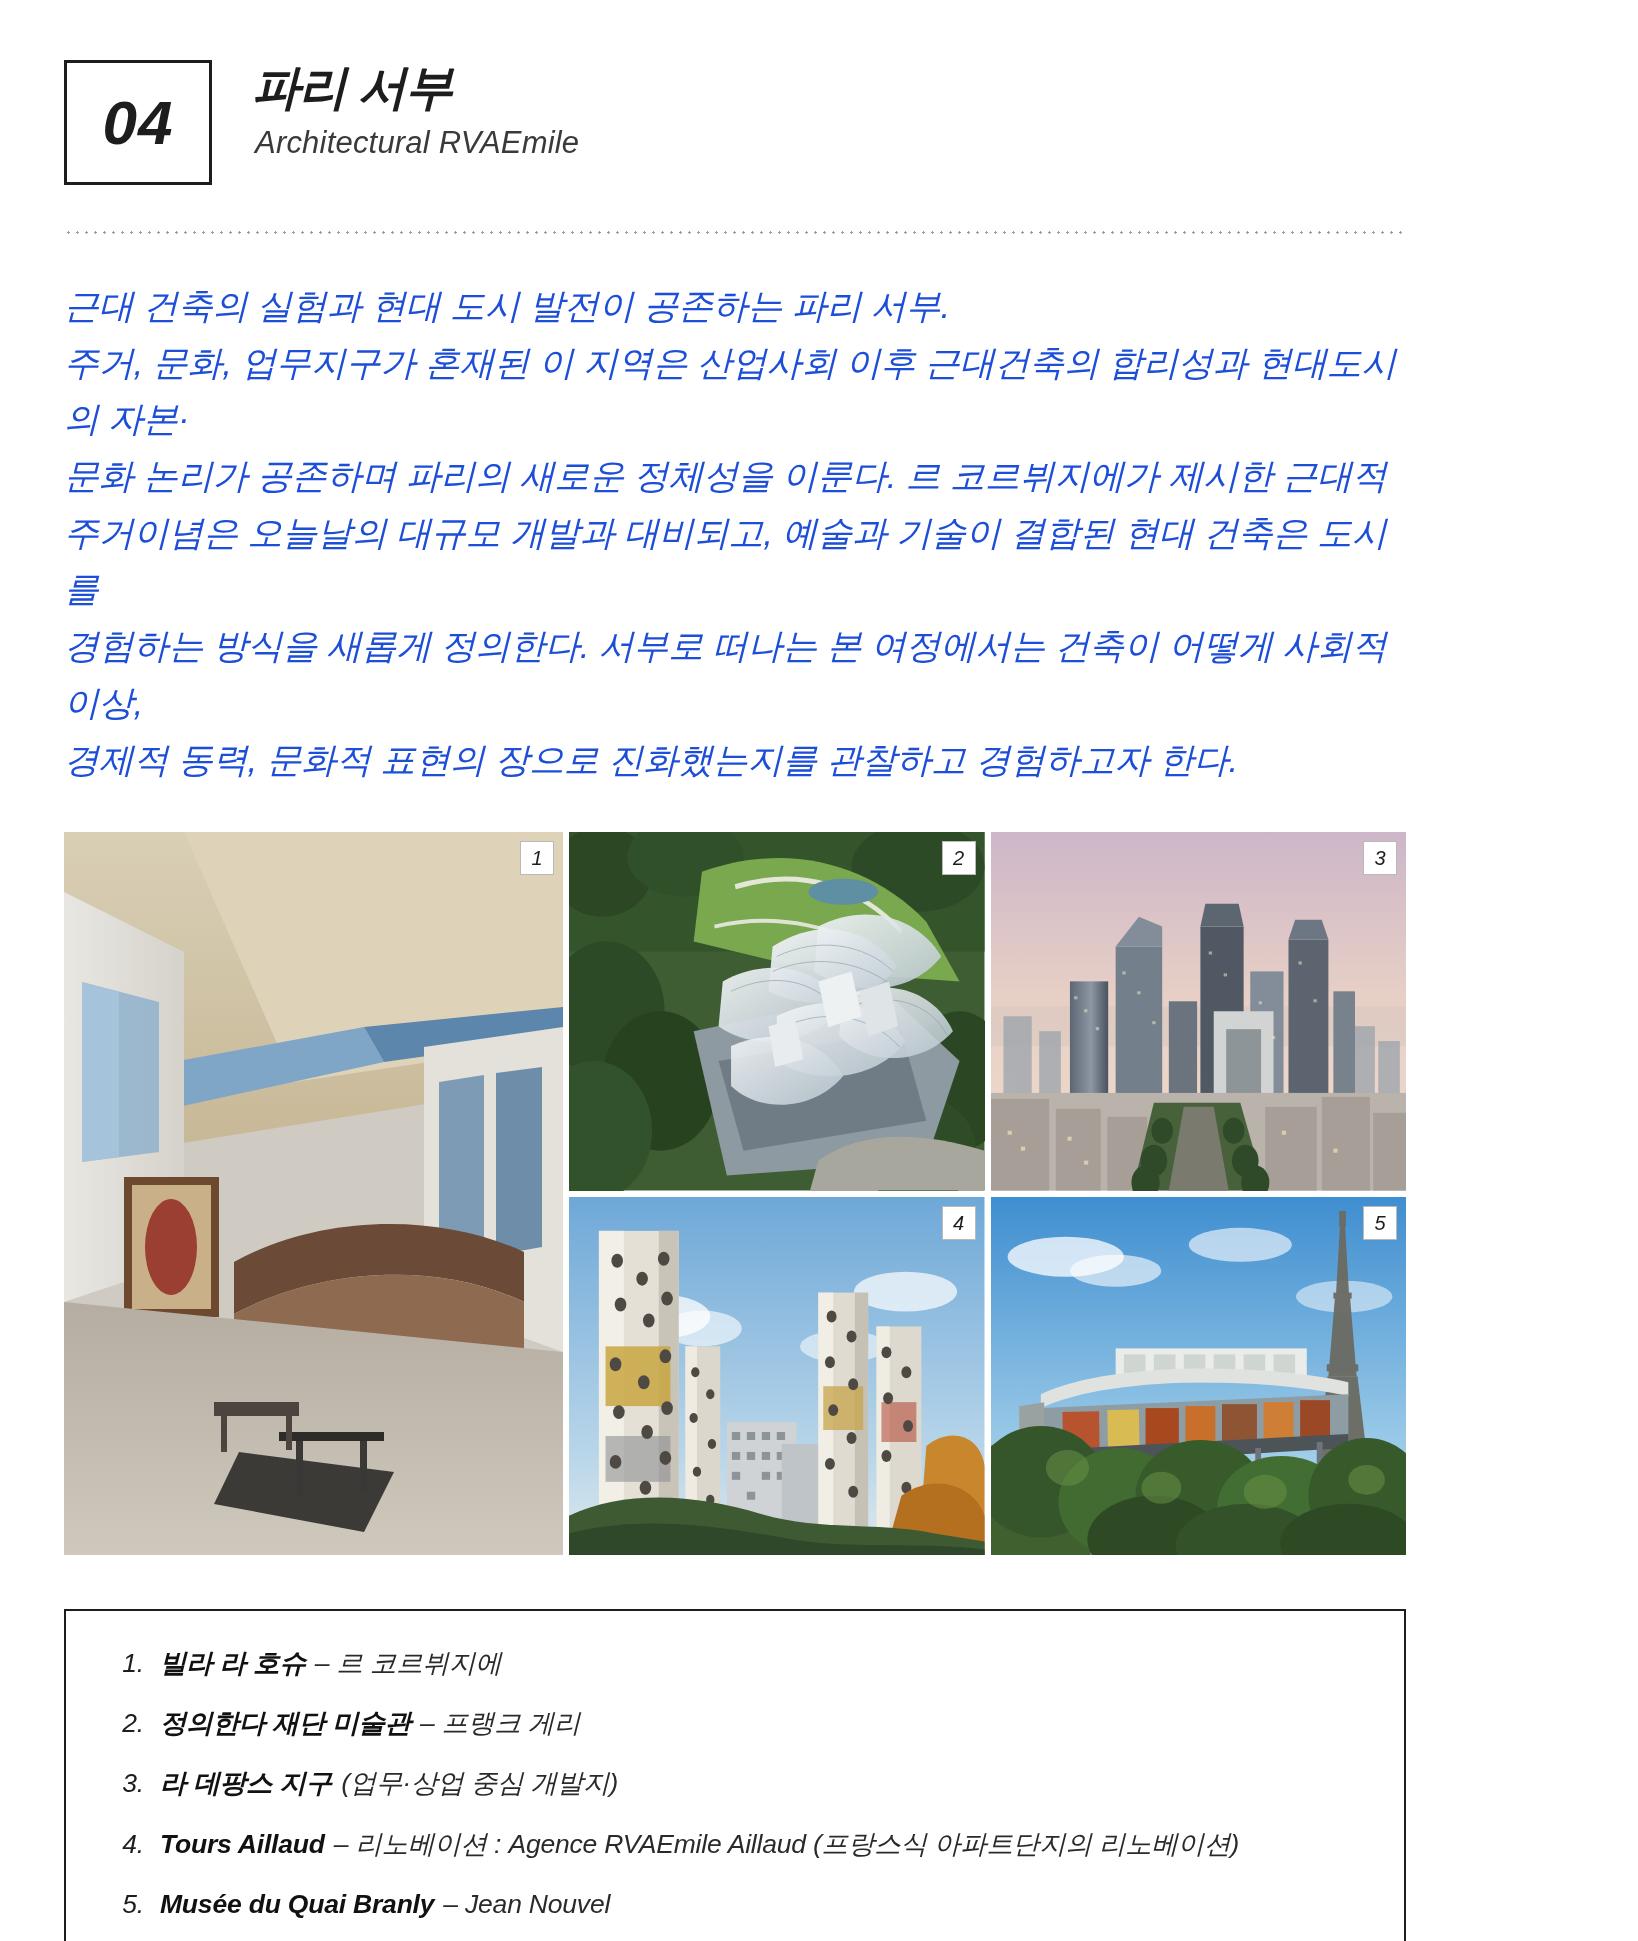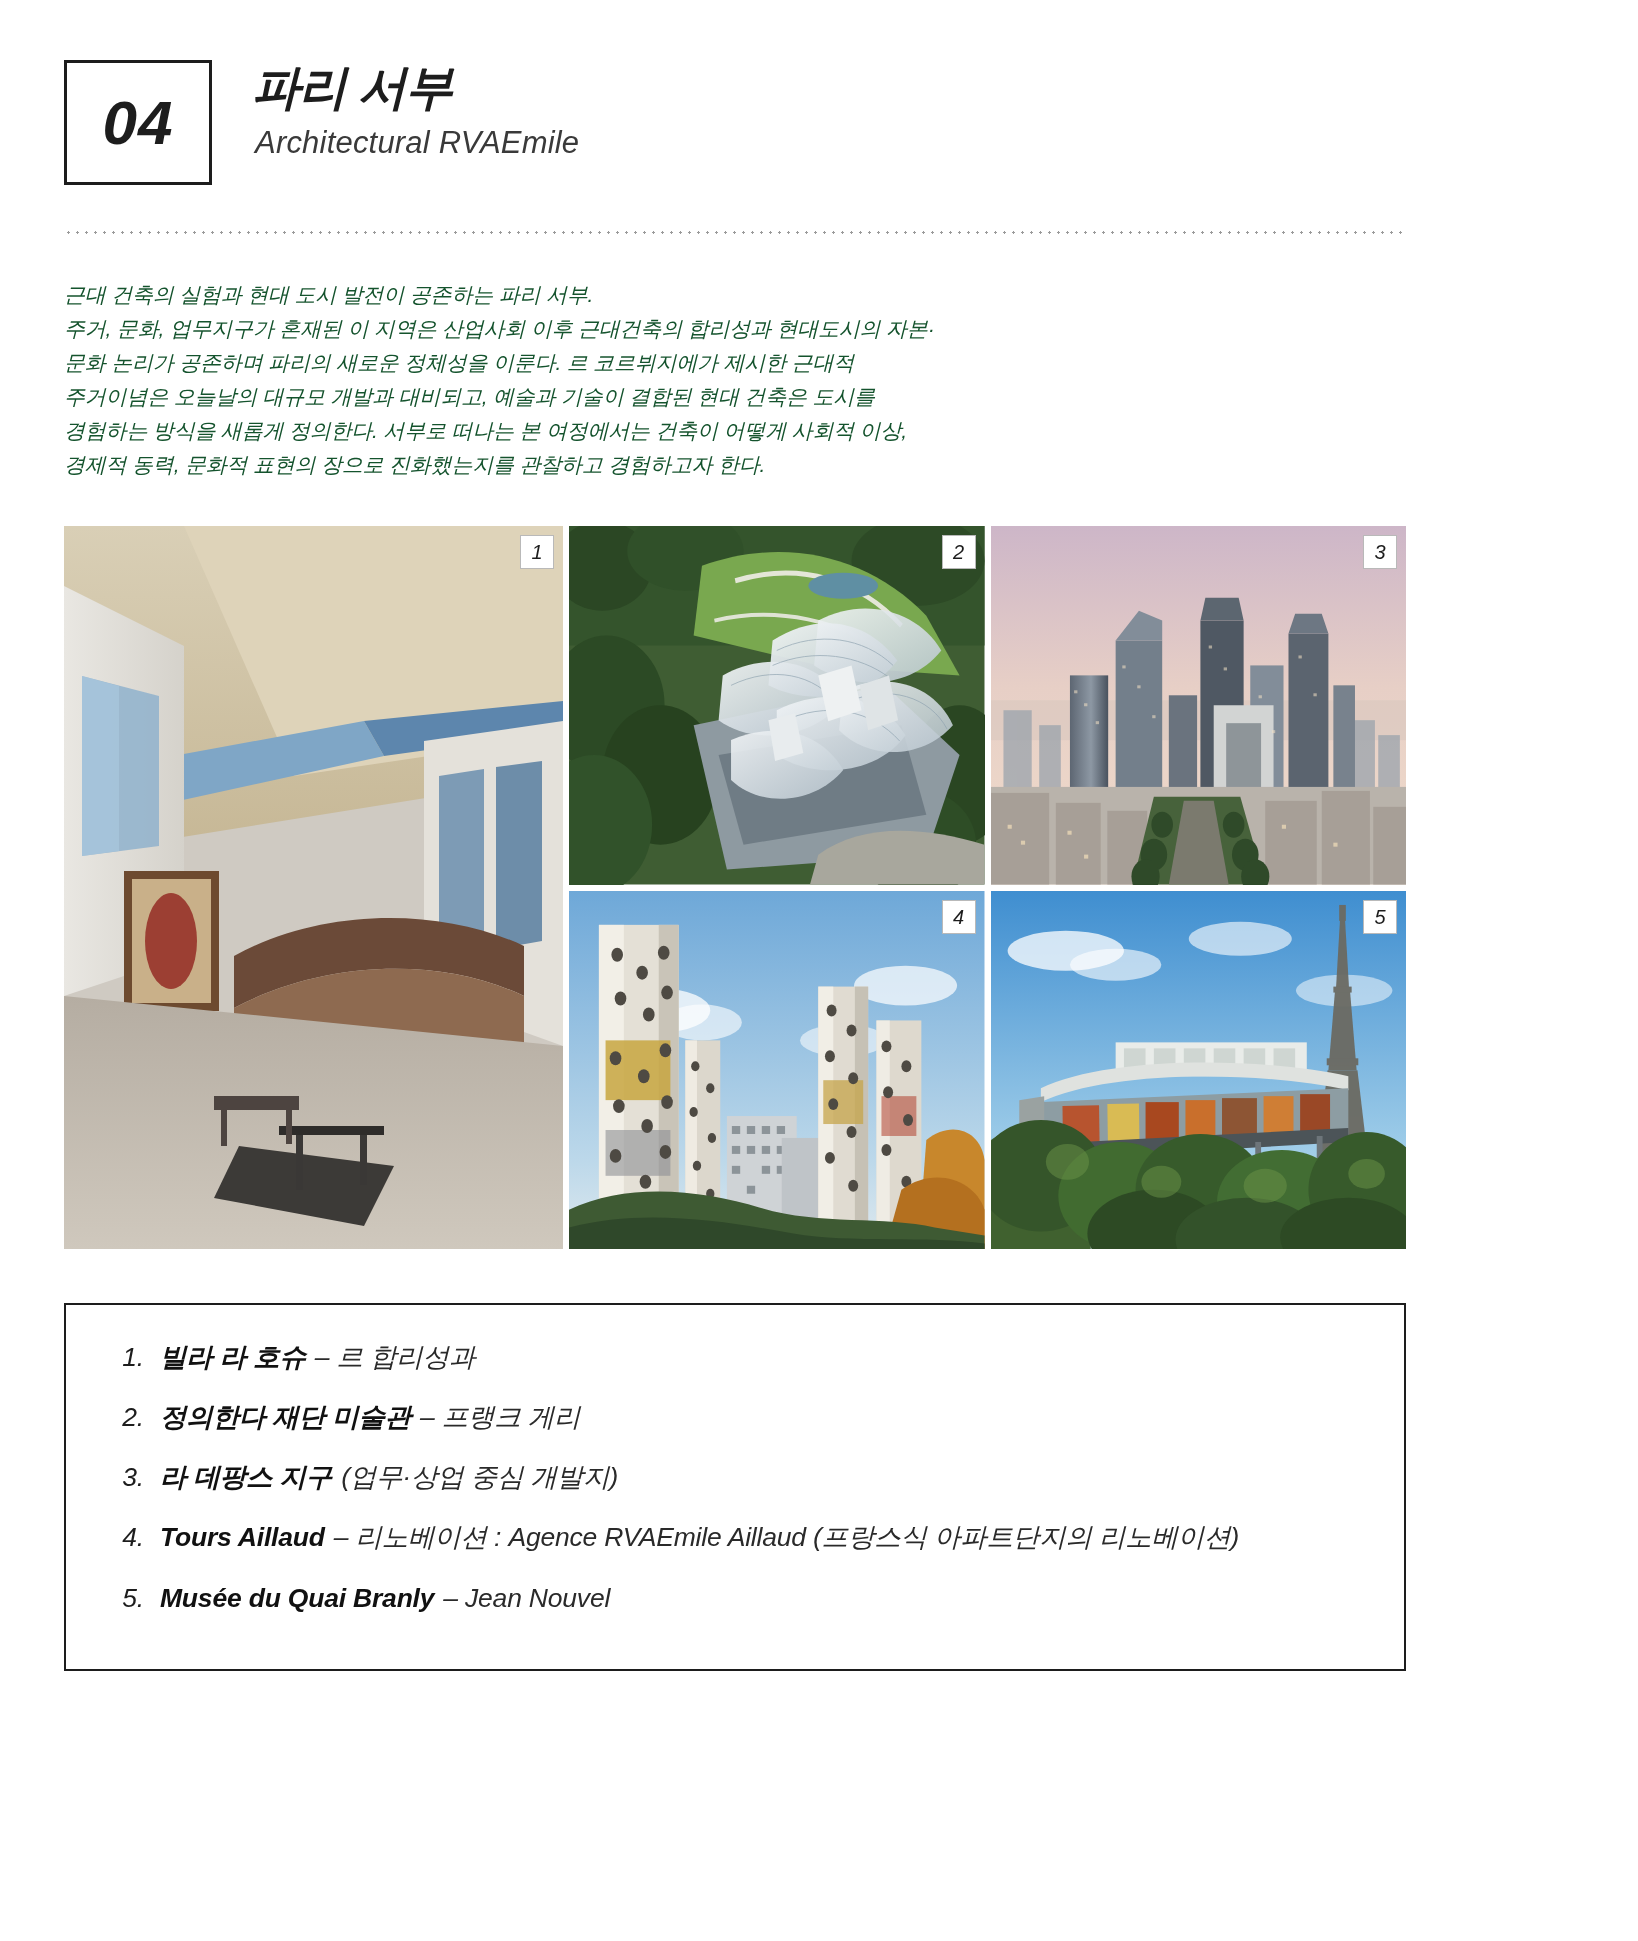--- a/index.html
+++ b/index.html
@@ -71,23 +71,23 @@
     margin: 46px 64px 0 64px;
     height: 3px;
     background-image: radial-gradient(circle, #9a9a9a 1.2px, rgba(255,255,255,0) 1.4px);
     background-size: 9px 3px;
     background-repeat: repeat-x;
   }
 
   
   .intro {
     margin: 44px 64px 0 64px;
-    font-size: 21px;
+    font-size: 35px;
     line-height: 1.62;
-    color: #14532d;
+    color: #1d4ed8;
     letter-spacing: -0.2px;
     white-space: pre-line;
   }
 
   
   .gallery {
     margin: 44px 64px 0 64px;
     display: flex;
     gap: 6px;
     height: 723px;
@@ -591,21 +591,21 @@
         </div>
       </div>
     </div>
   </div>
 
   <div class="caption-box">
     <ol class="caption-list">
       <li class="caption-item">
         <span class="cap-num">1.</span>
         <span class="cap-name">빌라 라 호슈</span>
-        <span class="cap-rest">– 르 합리성과</span>
+        <span class="cap-rest">– 르 코르뷔지에</span>
       </li>
       <li class="caption-item">
         <span class="cap-num">2.</span>
         <span class="cap-name">정의한다 재단 미술관</span>
         <span class="cap-rest">– 프랭크 게리</span>
       </li>
       <li class="caption-item">
         <span class="cap-num">3.</span>
         <span class="cap-name">라 데팡스 지구</span>
         <span class="cap-rest">(업무·상업 중심 개발지)</span>

